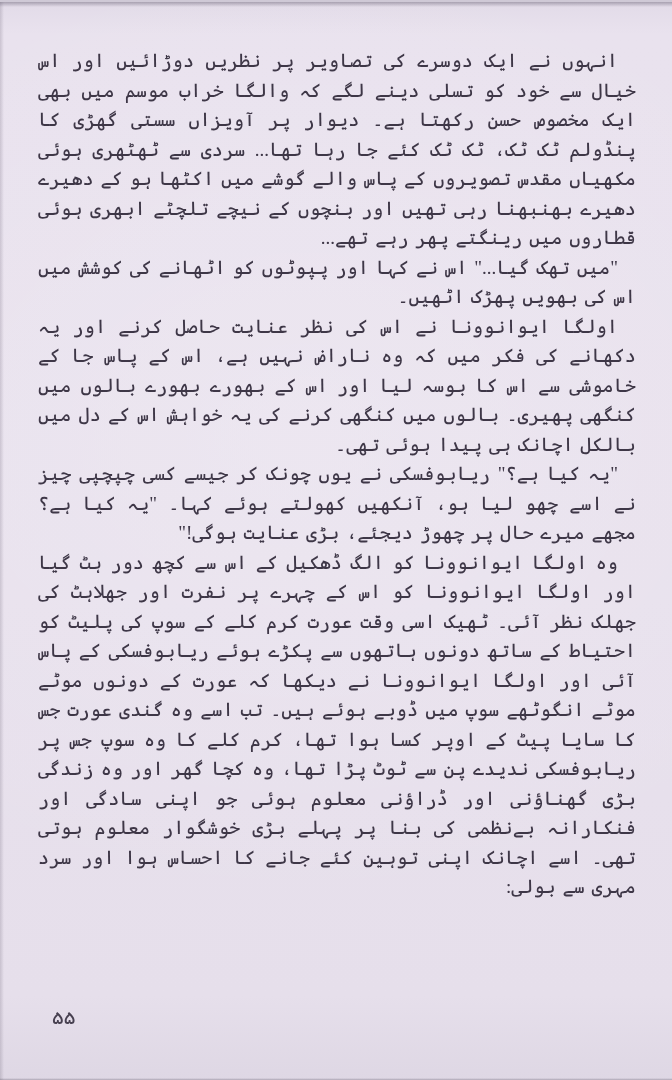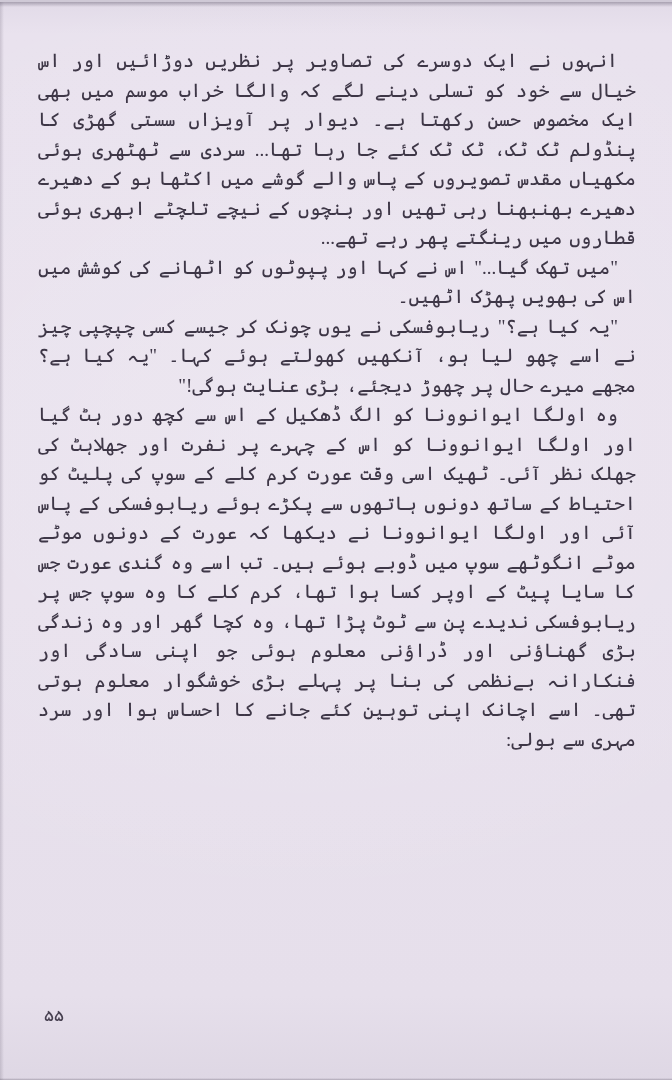--- a/index.html
+++ b/index.html
@@ -48,37 +48,38 @@
     line-height: 29.5px;
     word-spacing: 2px;
   }
   .text-block p {
     margin: 0;
     text-indent: 18px;
   }
   .page-number {
     position: absolute;
     top: 1003px;
-    left: 44px;
+    left: 52px;
     direction: rtl;
     color: #474050;
-    font-size: 17px;
+    font-size: 20px;
     letter-spacing: 5px;
   }
 </style>
 </head>
 <body>
 
 <div class="scan-page">
   <div class="edge-top"></div>
   <div class="edge-left"></div>
 
   <div class="text-block">
     <p>انہوں نے ایک دوسرے کی تصاویر پر نظریں دوڑائیں اور اس خیال سے خود کو تسلی دینے لگے کہ والگا خراب موسم میں بھی ایک مخصوص حسن رکھتا ہے۔ دیوار پر آویزاں سستی گھڑی کا پنڈولم ٹک ٹک، ٹک ٹک کئے جا رہا تھا... سردی سے ٹھٹھری ہوئی مکھیاں مقدس تصویروں کے پاس والے گوشے میں اکٹھا ہو کے دھیرے دھیرے بھنبھنا رہی تھیں اور بنچوں کے نیچے تلچٹے ابھری ہوئی قطاروں میں رینگتے پھر رہے تھے...</p>
     <p>"میں تھک گیا..." اس نے کہا اور پپوٹوں کو اٹھانے کی کوشش میں اس کی بھویں پھڑک اٹھیں۔</p>
+    <p>اولگا ایوانوونا نے اس کی نظر عنایت حاصل کرنے اور یہ دکھانے کی فکر میں کہ وہ ناراض نہیں ہے، اس کے پاس جا کے خاموشی سے اس کا بوسہ لیا اور اس کے بھورے بھورے بالوں میں کنگھی پھیری۔ بالوں میں کنگھی کرنے کی یہ خواہش اس کے دل میں بالکل اچانک ہی پیدا ہوئی تھی۔</p>
     <p>"یہ کیا ہے؟" ریابوفسکی نے یوں چونک کر جیسے کسی چپچپی چیز نے اسے چھو لیا ہو، آنکھیں کھولتے ہوئے کہا۔ "یہ کیا ہے؟ مجھے میرے حال پر چھوڑ دیجئے، بڑی عنایت ہوگی!"</p>
     <p>وہ اولگا ایوانوونا کو الگ ڈھکیل کے اس سے کچھ دور ہٹ گیا اور اولگا ایوانوونا کو اس کے چہرے پر نفرت اور جھلاہٹ کی جھلک نظر آئی۔ ٹھیک اسی وقت عورت کرم کلے کے سوپ کی پلیٹ کو احتیاط کے ساتھ دونوں ہاتھوں سے پکڑے ہوئے ریابوفسکی کے پاس آئی اور اولگا ایوانوونا نے دیکھا کہ عورت کے دونوں موٹے موٹے انگوٹھے سوپ میں ڈوبے ہوئے ہیں۔ تب اسے وہ گندی عورت جس کا سایا پیٹ کے اوپر کسا ہوا تھا، کرم کلے کا وہ سوپ جس پر ریابوفسکی ندیدے پن سے ٹوٹ پڑا تھا، وہ کچا گھر اور وہ زندگی بڑی گھناؤنی اور ڈراؤنی معلوم ہوئی جو اپنی سادگی اور فنکارانہ بےنظمی کی بنا پر پہلے بڑی خوشگوار معلوم ہوتی تھی۔ اسے اچانک اپنی توہین کئے جانے کا احساس ہوا اور سرد مہری سے بولی:</p>
   </div>
 
   <div class="page-number">۵۵</div>
 
   <div class="edge-bottom"></div>
 </div>
 
 </body></html>

